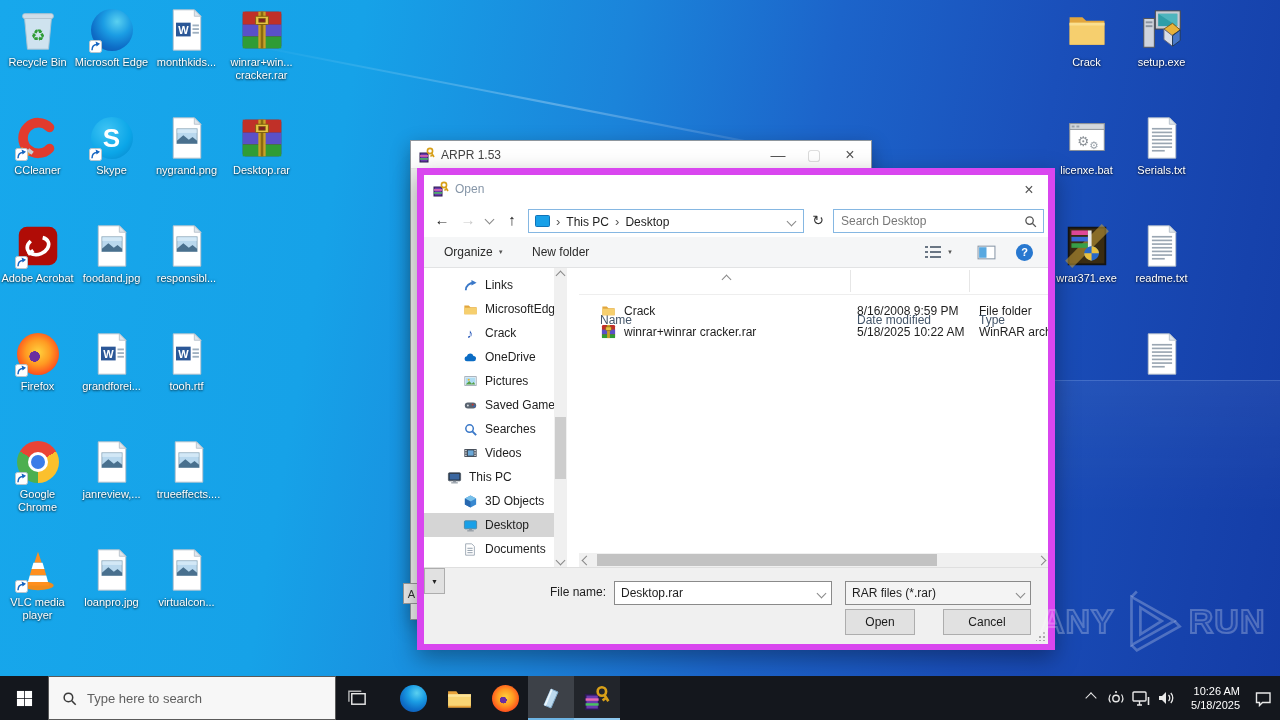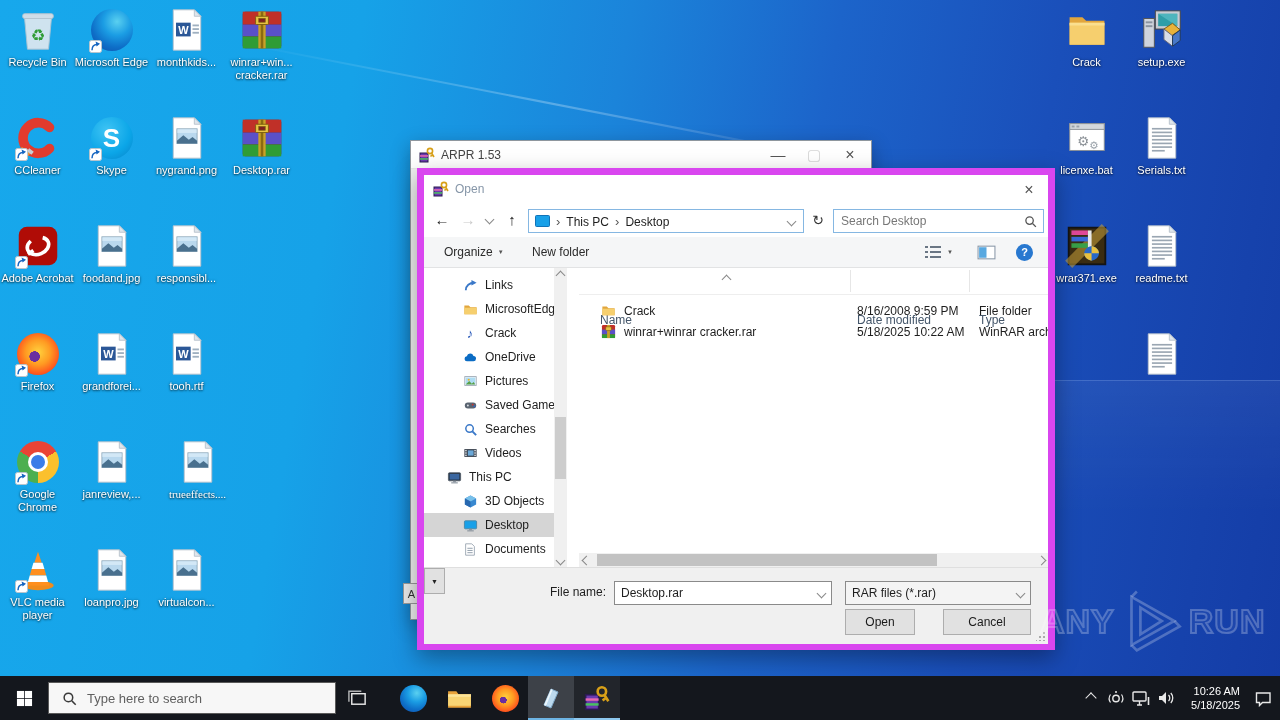--- a/index.html
+++ b/index.html
@@ -118,21 +118,21 @@
   .chev.down{transform:rotate(45deg);}
   .chev.up{transform:rotate(-135deg);}
   .chev.left{transform:rotate(135deg);}
   .chev.right{transform:rotate(-45deg);}
   .chev.lite{border-color:#888;}
   .chev.white{border-color:#e8e8e8;width:7px;height:7px;}
   
   #taskbar{position:absolute;left:0;top:676px;width:1280px;height:44px;background:#14171d;z-index:50;display:flex;align-items:center;}
   .tb-slot{width:46px;height:44px;display:flex;align-items:center;justify-content:center;flex:none;position:relative;}
   #tb-start{width:48px;}
-  #tb-search{width:288px;height:32px;background:#f7f7f7;border:1px solid #5a5a5a;box-sizing:border-box;
+  #tb-search{width:288px;height:44px;background:#f7f7f7;border:1px solid #5a5a5a;box-sizing:border-box;
     display:flex;align-items:center;flex:none;}
   #tb-search svg{margin-left:13px;}
   #tb-search span{margin-left:10px;font-size:13px;color:#5f5f5f;}
   .tb-app.active{background:#3d4148;}
   .tb-app.running2{background:#22252b;}
   .tb-underline{position:absolute;left:0;bottom:0;width:100%;height:2px;background:#6db4e4;}
   .tb-gap{flex:1;}
   .tray-slot{width:25px;height:44px;display:flex;align-items:center;justify-content:center;flex:none;}
   #tb-clock{width:62px;text-align:right;color:#fff;font-size:11px;line-height:14px;flex:none;margin-right:6px;}
   
@@ -359,21 +359,21 @@
           <svg width="44" height="48" viewBox="0 0 48 48">
             <path d="M9 2h23l7 7v37H9z" fill="#fff" stroke="#b8c2cc"></path>
             <path d="M32 2l7 7h-7z" fill="#dfe6ec" stroke="#b8c2cc"></path>
             <rect x="13" y="14" width="22" height="16" fill="#b9d8ee" stroke="#8fa8ba"></rect>
             <rect x="13.5" y="14.5" width="21" height="4" fill="#d3e8f6"></rect>
             <path d="M13 27l7-6 6 5 4-3 5 4v3H13z" fill="#49708e"></path>
           </svg>
         </div>
         <div class="di-label">janreview,...</div>
       </div>
-      <div class="desk-icon" style="left: 160px; top: 438px; font-family: Liberation Serif, serif;">
+      <div class="desk-icon" style="left: 151px; top: 438px;">
         <div class="di-img">
           <svg width="44" height="48" viewBox="0 0 48 48">
             <path d="M9 2h23l7 7v37H9z" fill="#fff" stroke="#b8c2cc"></path>
             <path d="M32 2l7 7h-7z" fill="#dfe6ec" stroke="#b8c2cc"></path>
             <rect x="13" y="14" width="22" height="16" fill="#b9d8ee" stroke="#8fa8ba"></rect>
             <rect x="13.5" y="14.5" width="21" height="4" fill="#d3e8f6"></rect>
             <path d="M13 27l7-6 6 5 4-3 5 4v3H13z" fill="#49708e"></path>
           </svg>
         </div>
         <div class="di-label">trueeffects....</div>

